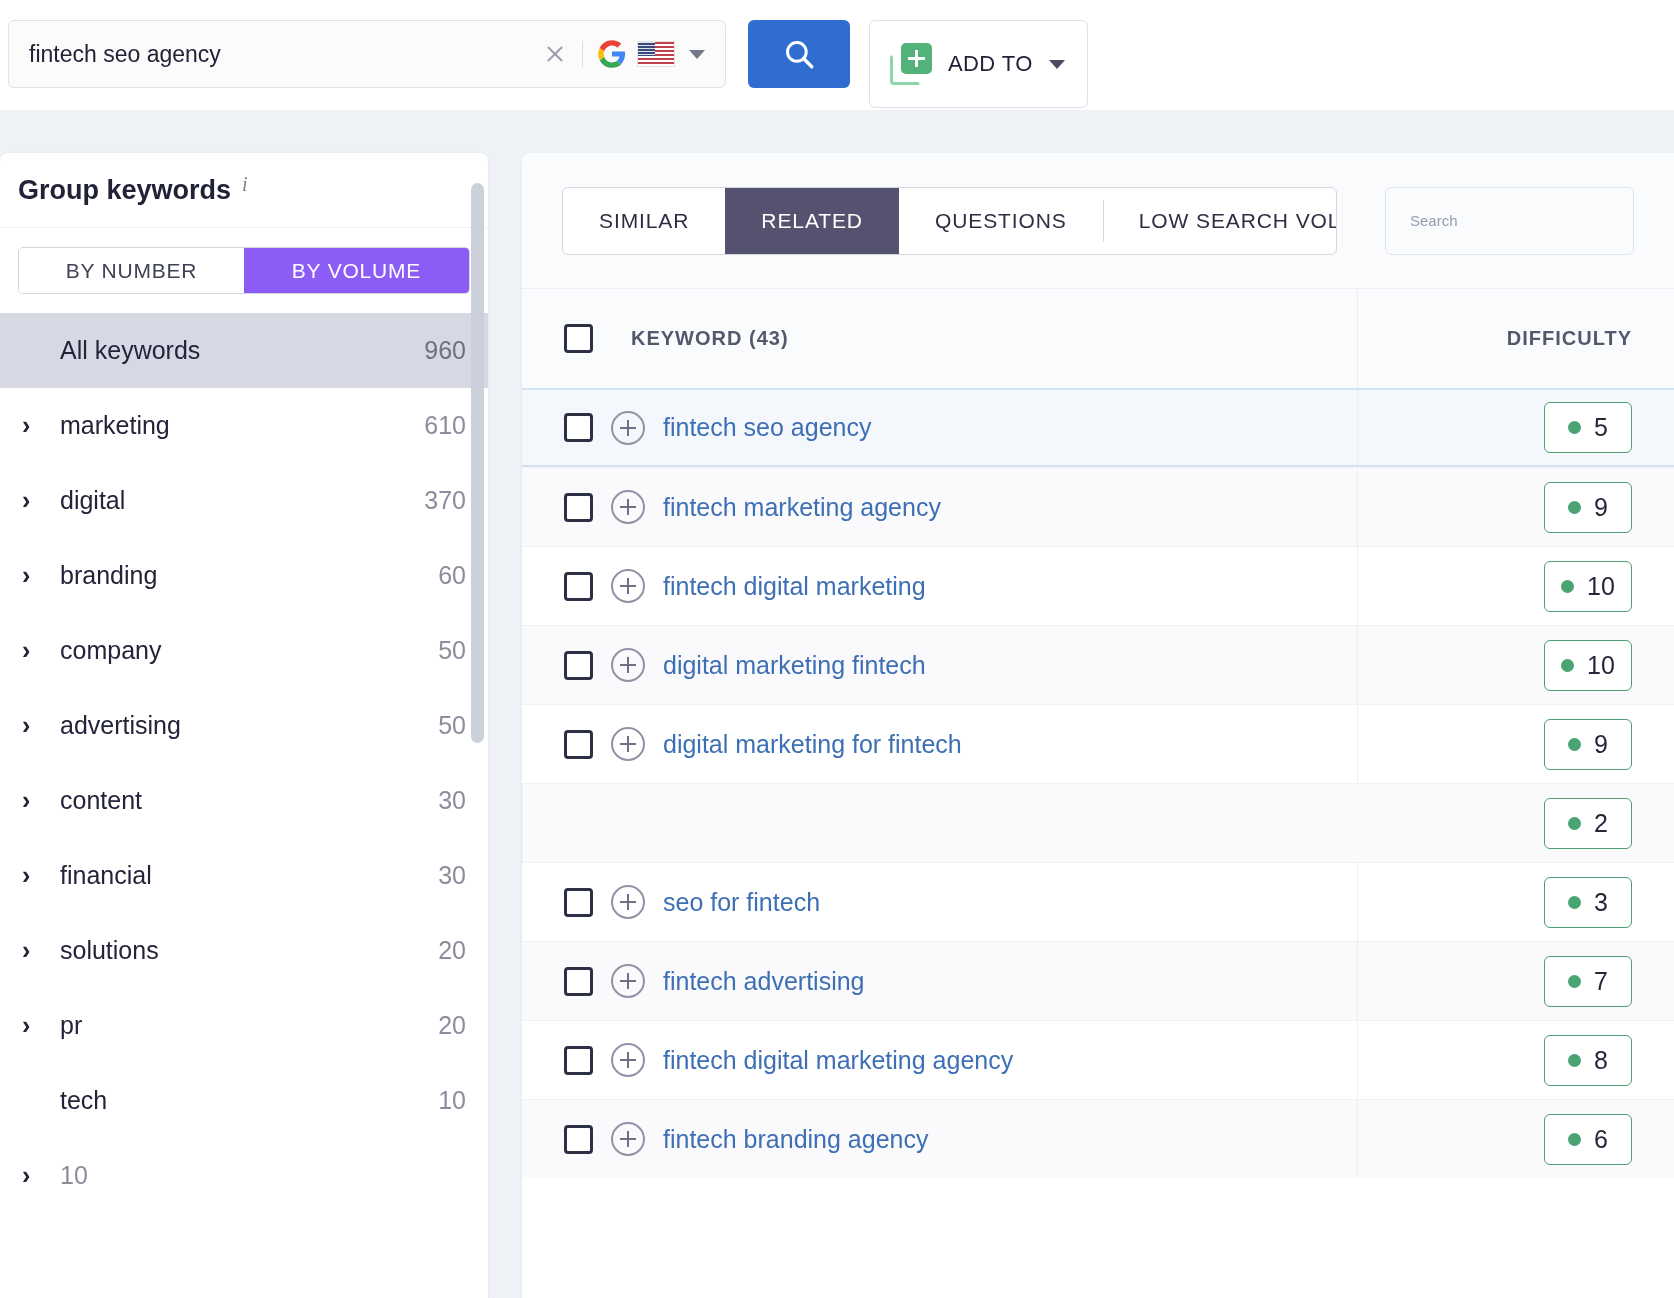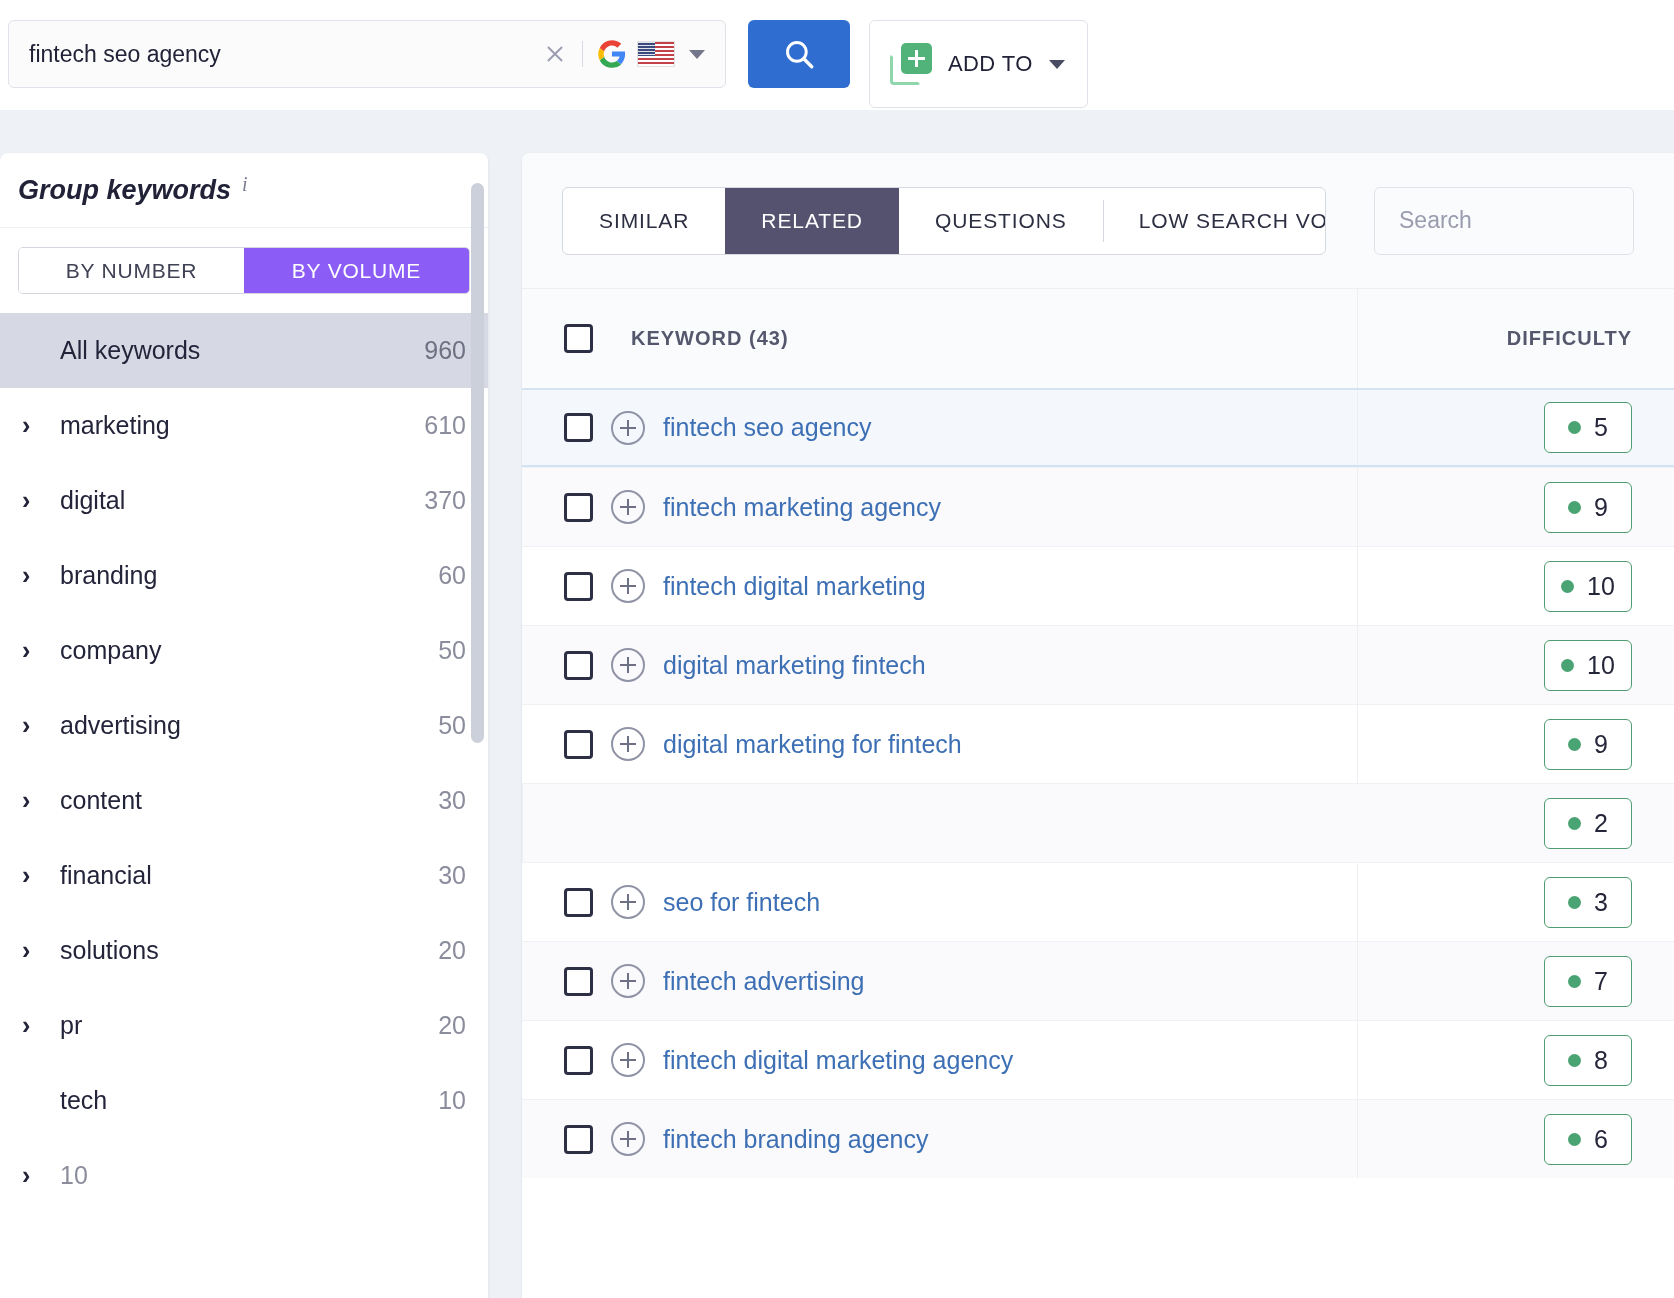--- a/index.html
+++ b/index.html
@@ -104,21 +104,21 @@
   .sidebar {
     position: absolute; left: 0; top: 43px; width: 488px; height: 1145px;
     background: #ffffff; border-radius: 8px 8px 0 0;
     box-shadow: 0 1px 3px rgba(30,40,70,.10);
     overflow: hidden;
   }
   .sb-head {
     height: 75px; display: flex; align-items: center; padding-left: 18px;
     border-bottom: 1px solid #eef0f4;
   }
-  .sb-title { font-size: 27px; font-weight: bold; color: #212237; font-style: italic; }
+  .sb-title { font-size: 27px; font-weight: bold; color: #212237; }
   .sb-info {
     margin-left: 11px; font-family: "Liberation Serif", serif;
     font-style: italic; font-size: 20px; color: #7b7d90;
     cursor: pointer; align-self: flex-start; margin-top: 20px;
   }
   .toggle {
     margin: 19px 18px 0 18px; height: 47px; display: flex;
     border: 1px solid #d3d6de; border-radius: 5px; overflow: hidden;
   }
   .toggle-opt {
@@ -171,21 +171,21 @@
     position: relative;
   }
   .tab.active { background: #55526f; color: #ffffff; }
   .tab.sep:before {
     content: ""; position: absolute; left: 0; top: 12px; bottom: 12px;
     width: 1px; background: #d5d8e0;
   }
   .tbl-search {
     margin-left: 48px; height: 68px; width: 260px;
     border: 1px solid #dfe2e8; border-radius: 6px; background: #fafbfd;
-    padding: 0 24px; font-size: 23px; color: #212237;
+    padding: 0 24px; font-size: 15px; color: #212237;
     font-family: "Liberation Sans", sans-serif; outline: none;
   }
   .tbl-search::placeholder { color: #9a9cae; }
 
   
   .thead {
     height: 100px; display: flex; align-items: center;
     background: #fafbfd; border-top: 1px solid #edeff3;
   }
   .col-kw { width: 835px; display: flex; align-items: center; padding-left: 42px; }

